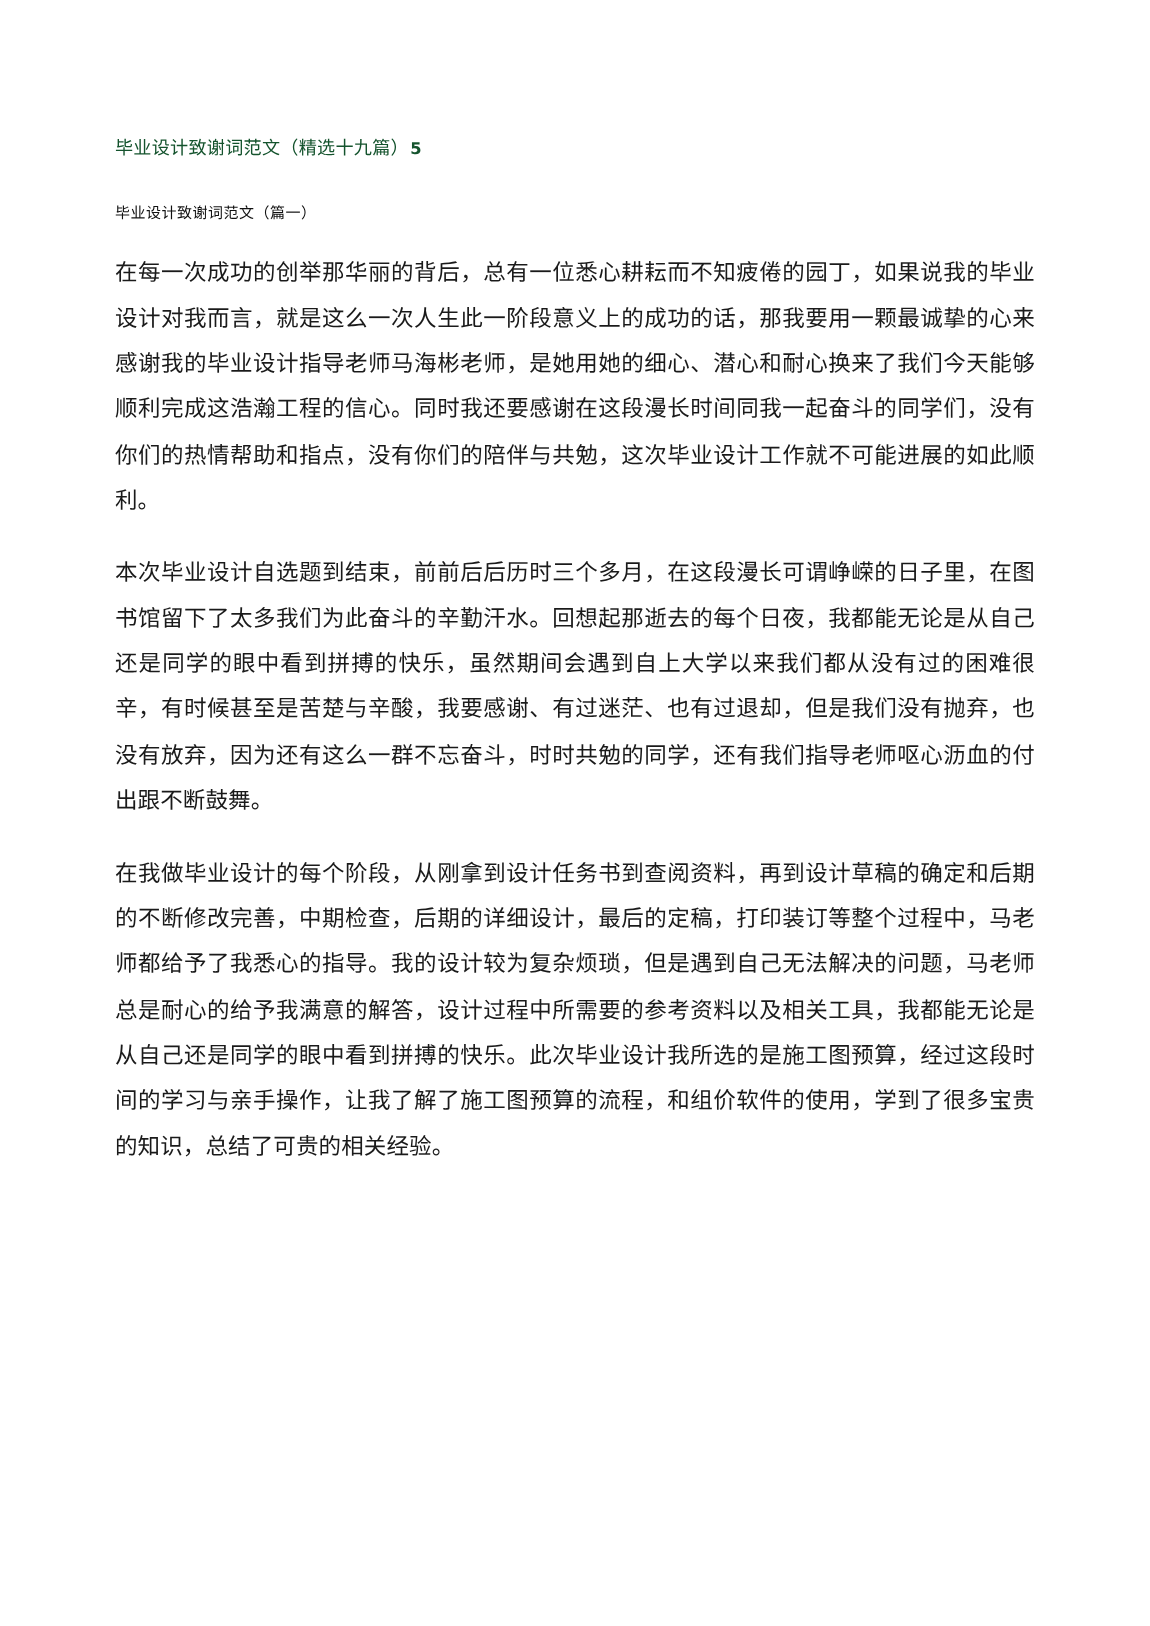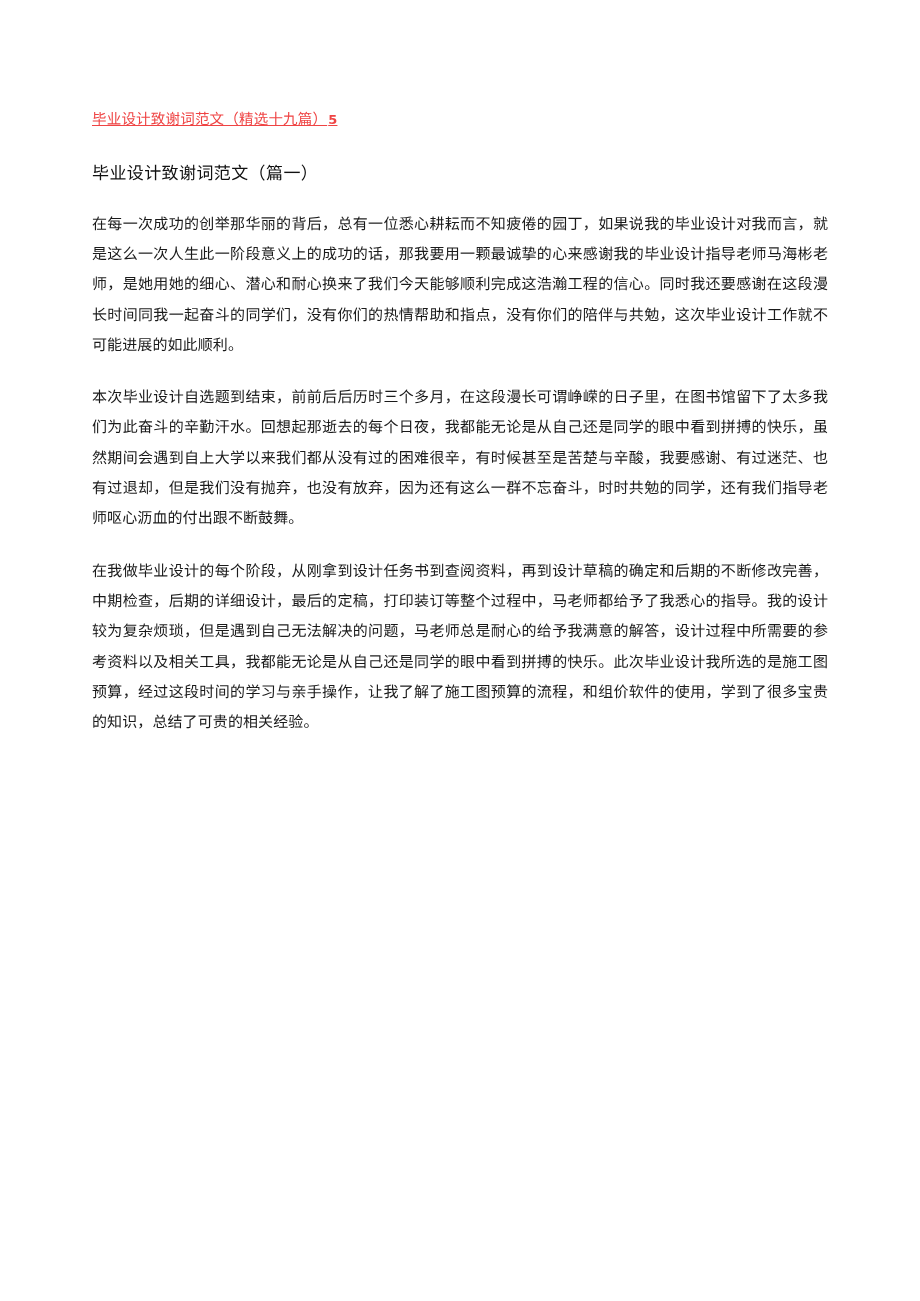--- a/index.html
+++ b/index.html
@@ -18,43 +18,42 @@
   .page {
     position: relative;
     width: 920px;
     min-height: 1301px;
     box-sizing: border-box;
     padding: 108px 92px 40px 92px;
   }
   .doc-header {
     font-size: 14.5px;
     line-height: 1.6;
-    color: #ef4444;
+    color: #14532d;
     margin: 0 0 30px 0;
     letter-spacing: 0.2px;
-    text-decoration: underline;
   }
   .doc-header .page-number {
     font-weight: bold;
     font-size: 13px;
     margin-left: 1px;
   }
   h2.section-title {
-    font-size: 17px;
+    font-size: 12px;
     font-weight: normal;
     color: #111111;
     margin: 30px 0 22px 0;
     letter-spacing: 0.4px;
     line-height: 1.5;
   }
   h2.section-title:first-of-type {
     margin-top: 0;
   }
   p.body-text {
-    font-size: 15px;
+    font-size: 18px;
     line-height: 2.02;
     color: #1a1a1a;
     margin: 0 0 22px 0;
     text-align: justify;
     text-justify: inter-ideograph;
     letter-spacing: 0.1px;
   }
   p.body-text:last-child {
     margin-bottom: 0;
   }

